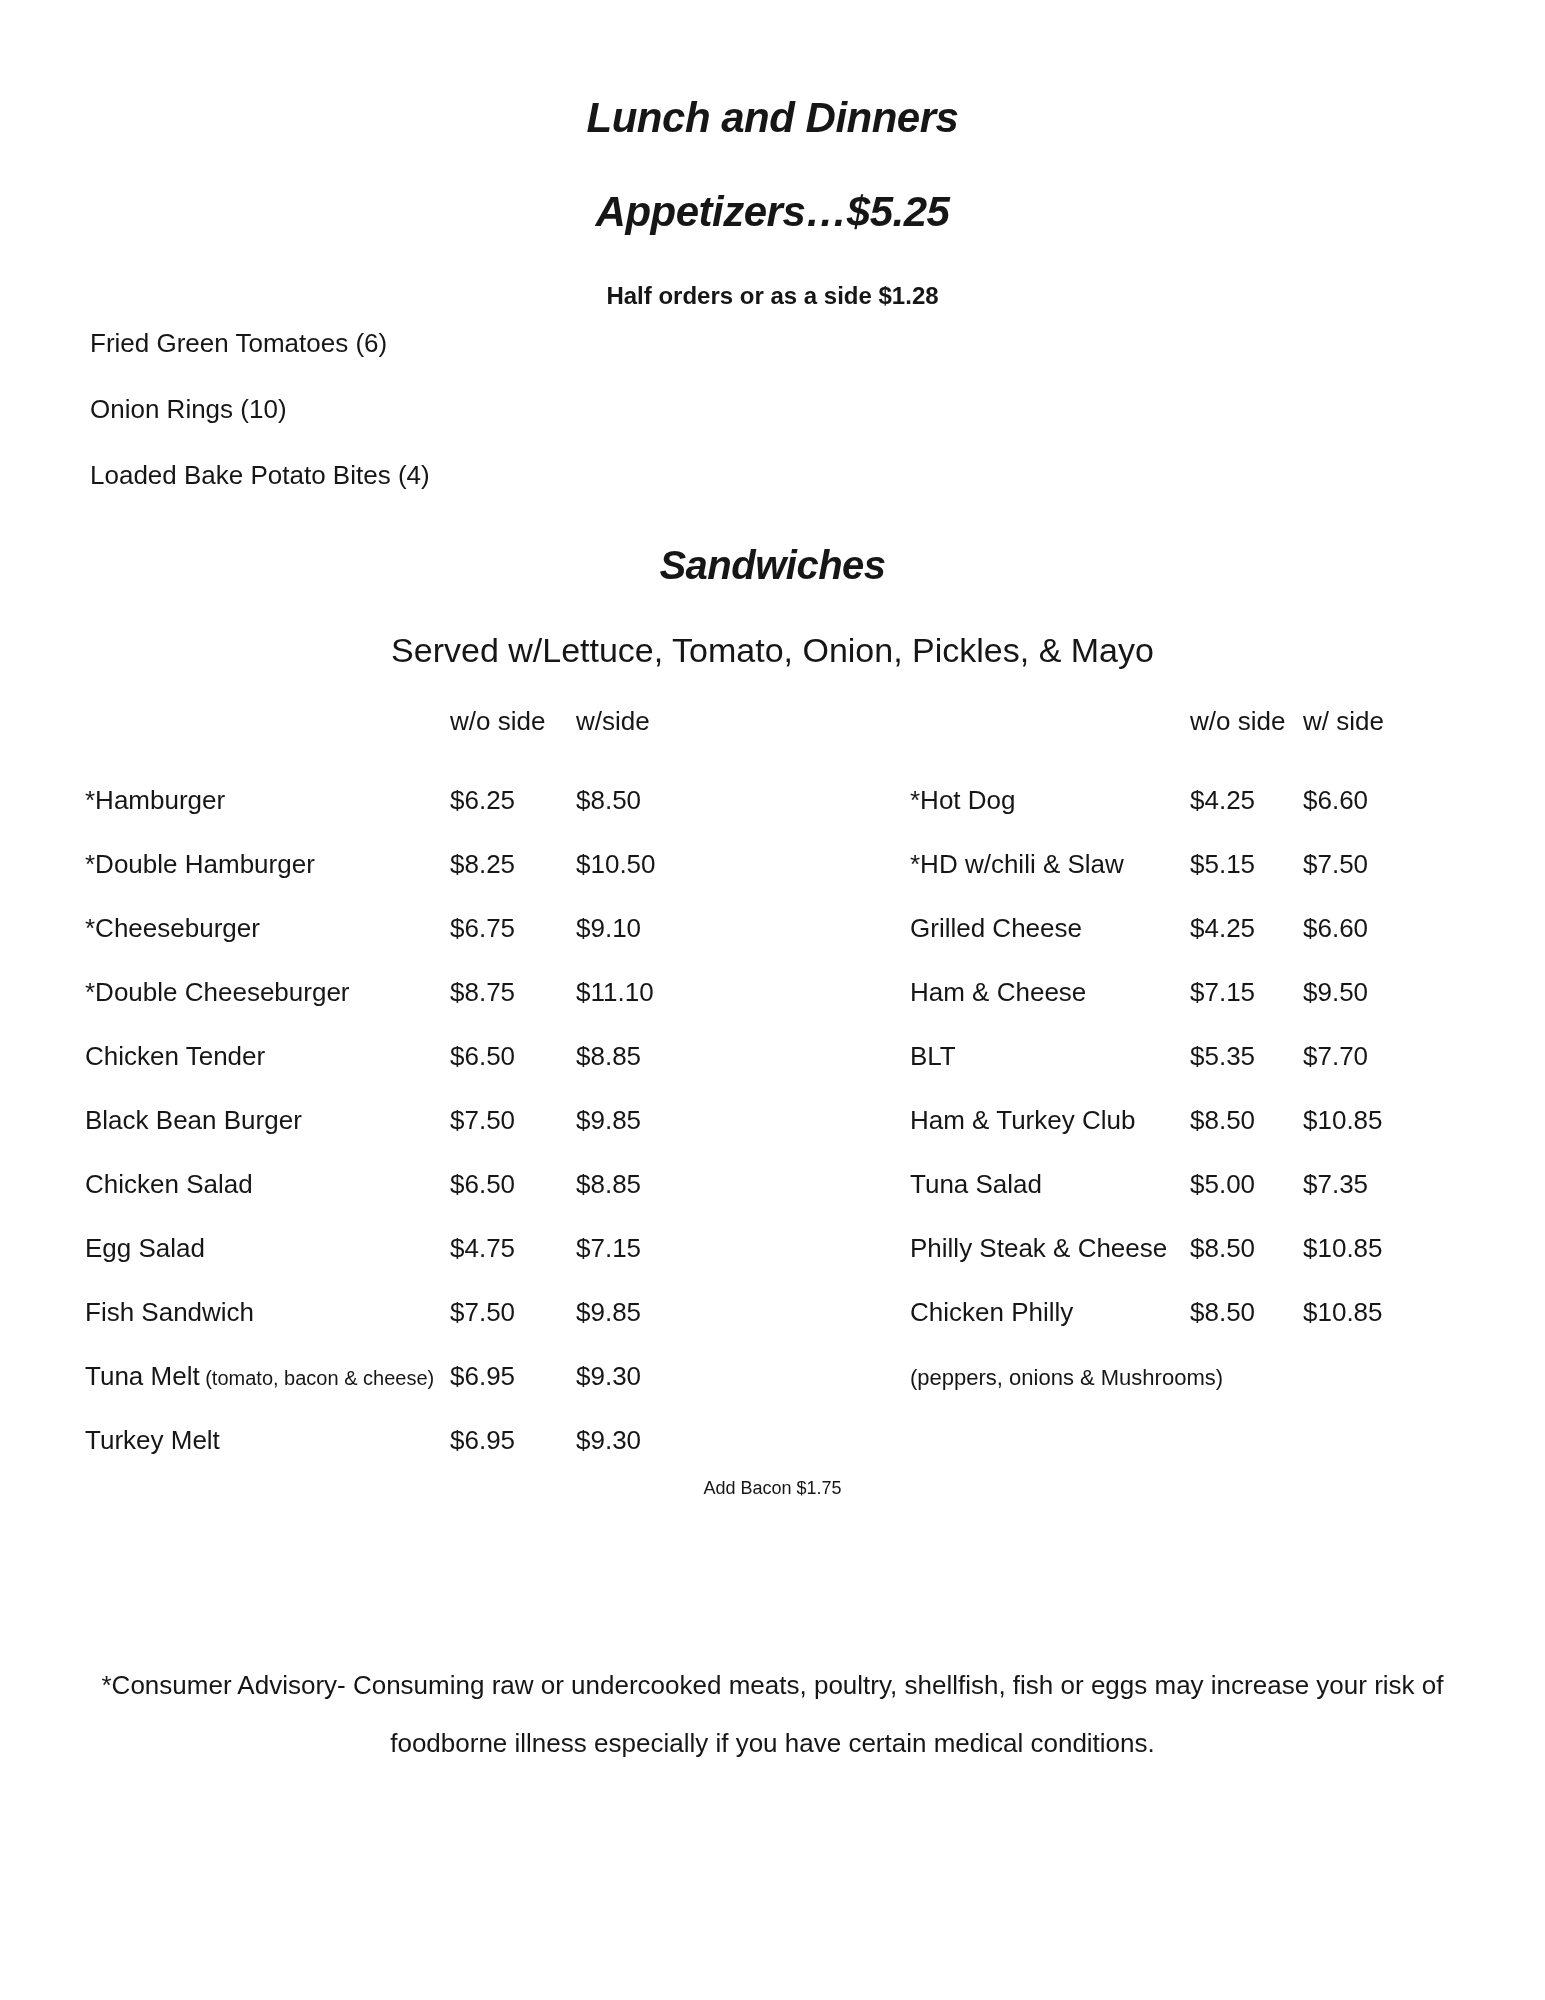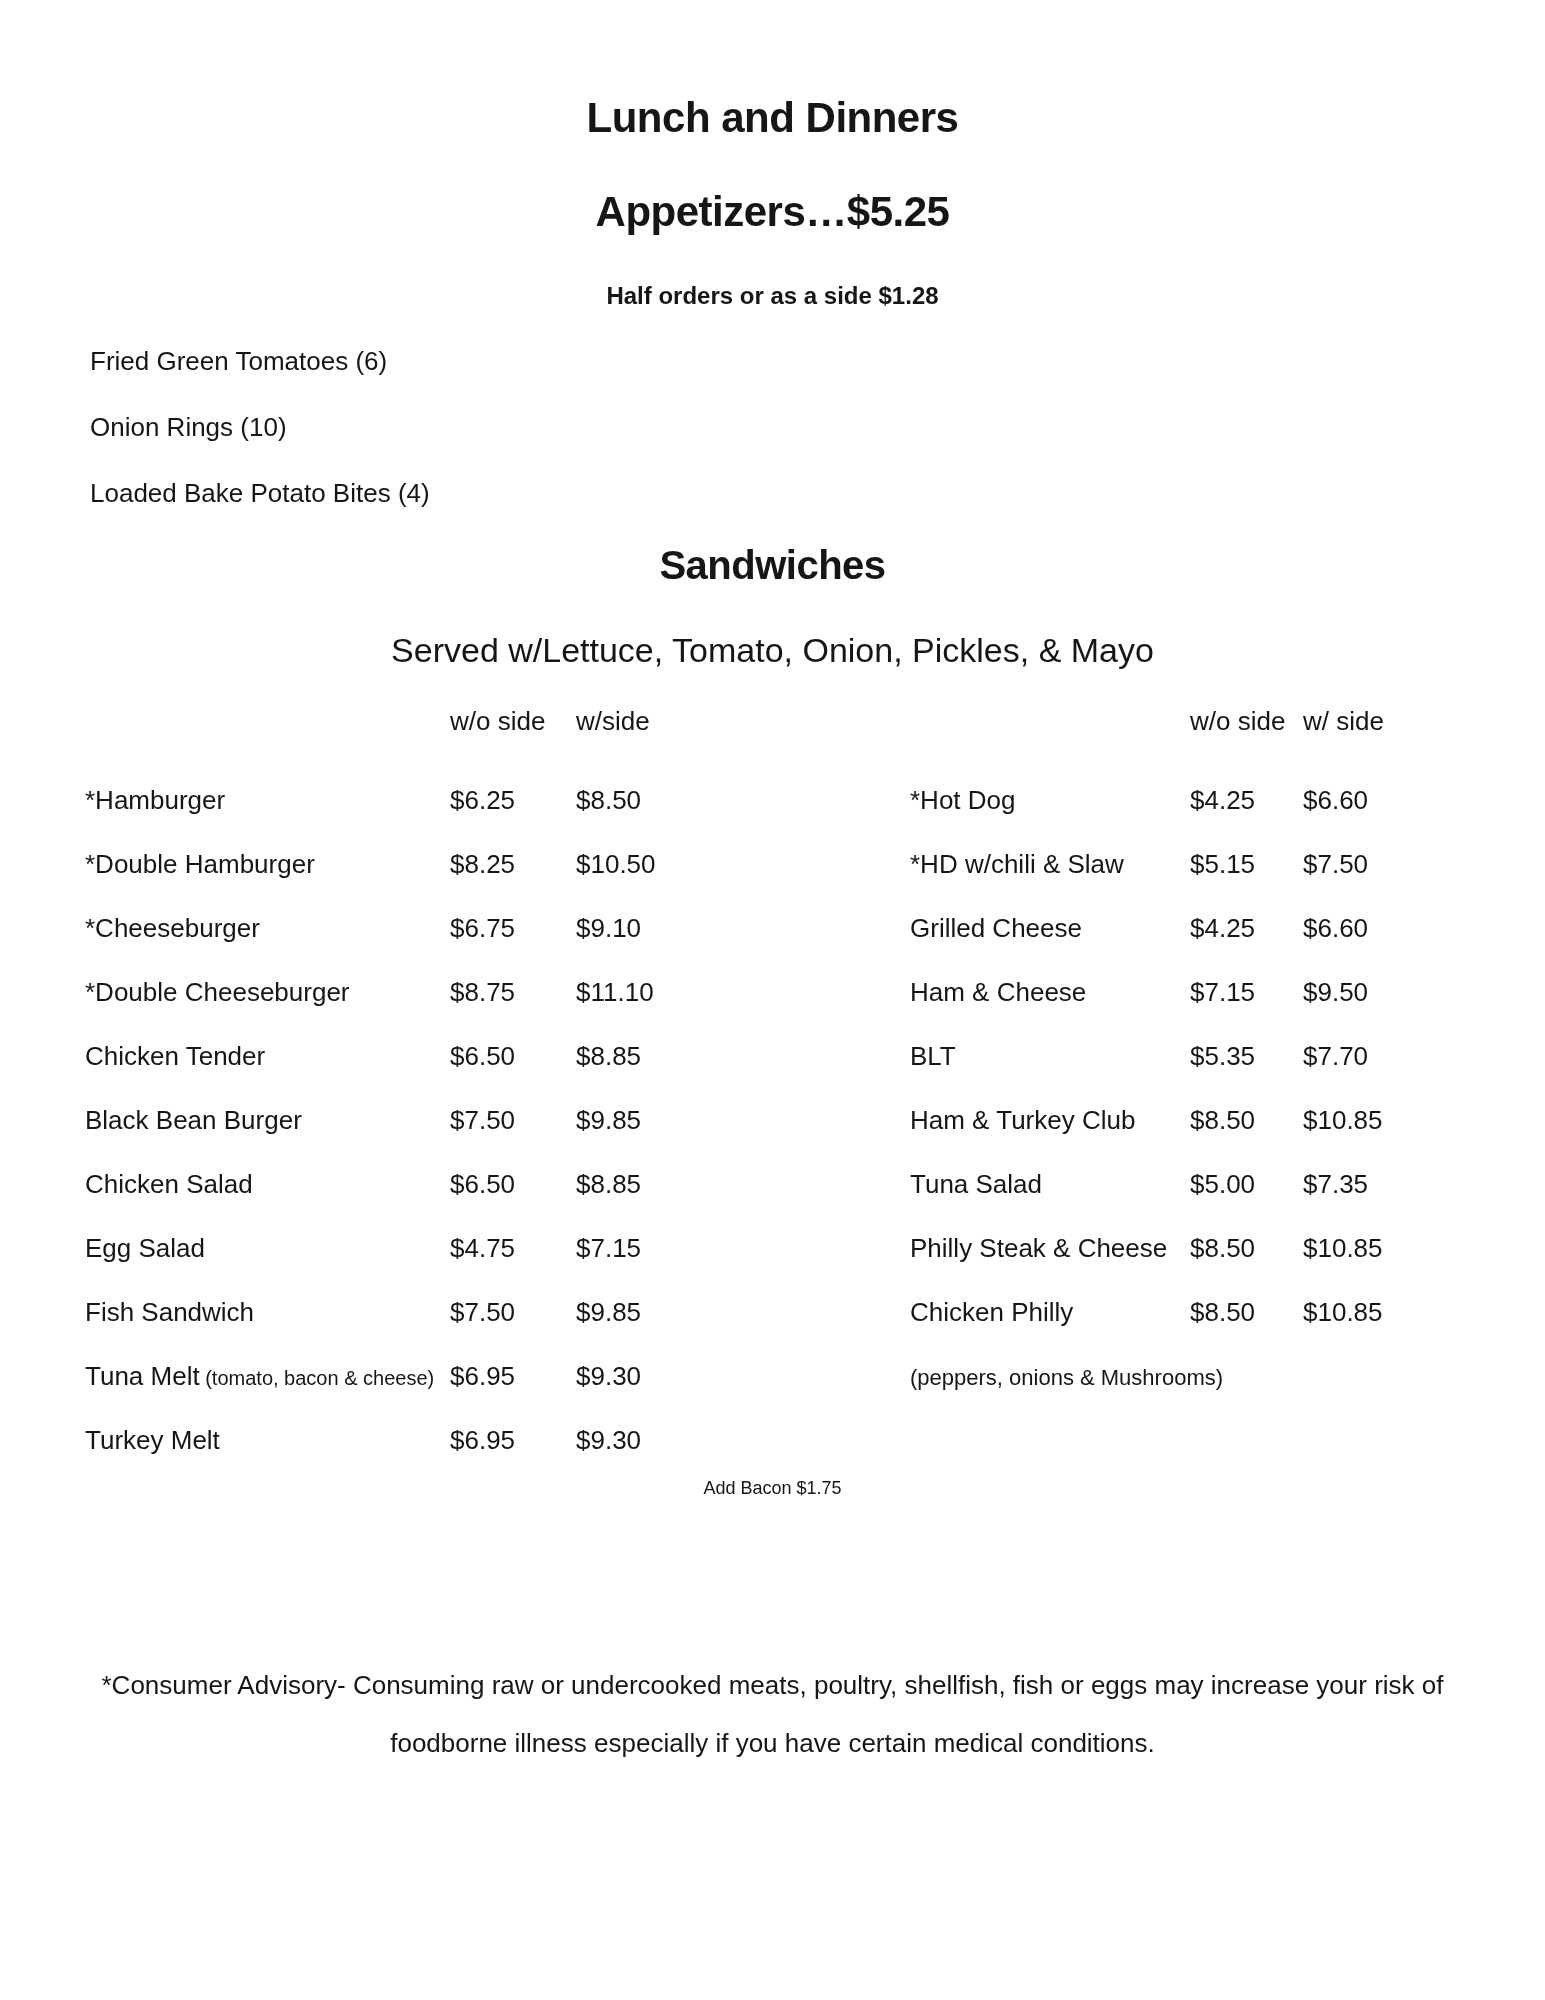--- a/index.html
+++ b/index.html
@@ -14,33 +14,33 @@
   .page {
     position: absolute; left: 0; top: 0;
     width: 1545px; height: 2000px;
     background: #ffffff;
   }
   .centered {
     position: absolute; left: 0; width: 100%;
     text-align: center;
   }
   .big-title {
-    font-size: 42px; font-weight: bold; 
+    font-size: 42px; font-weight: bold; font-style: italic;
     letter-spacing: -0.5px;
   }
   .page-title { top: 94px; }
   .appetizers-title { top: 188px; }
   .half-orders { top: 282px; font-size: 24px; font-weight: bold; }
   .app-list {
     position: absolute; top: 328px;
     font-size: 26px;
   }
   .app-list-left  { left: 90px; }
   .app-list-right { left: 910px; }
-  .app-item { height: 66px; display: flex; align-items: center; white-space: nowrap; }
+  .app-item { height: 66px; display: flex; white-space: nowrap; }
   .sandwiches-title { top: 543px; font-size: 40px; }
   .served-subtitle { top: 631px; font-size: 34px; }
   .menu-table {
     position: absolute; top: 700px;
     font-size: 26px;
   }
   .menu-table-left  { left: 85px;  width: 660px; }
   .menu-table-right { left: 910px; width: 600px; }
   .menu-row { display: grid; height: 64px; align-items: center; }
   .menu-table-left  .menu-row { grid-template-columns: 365px 126px auto; }

